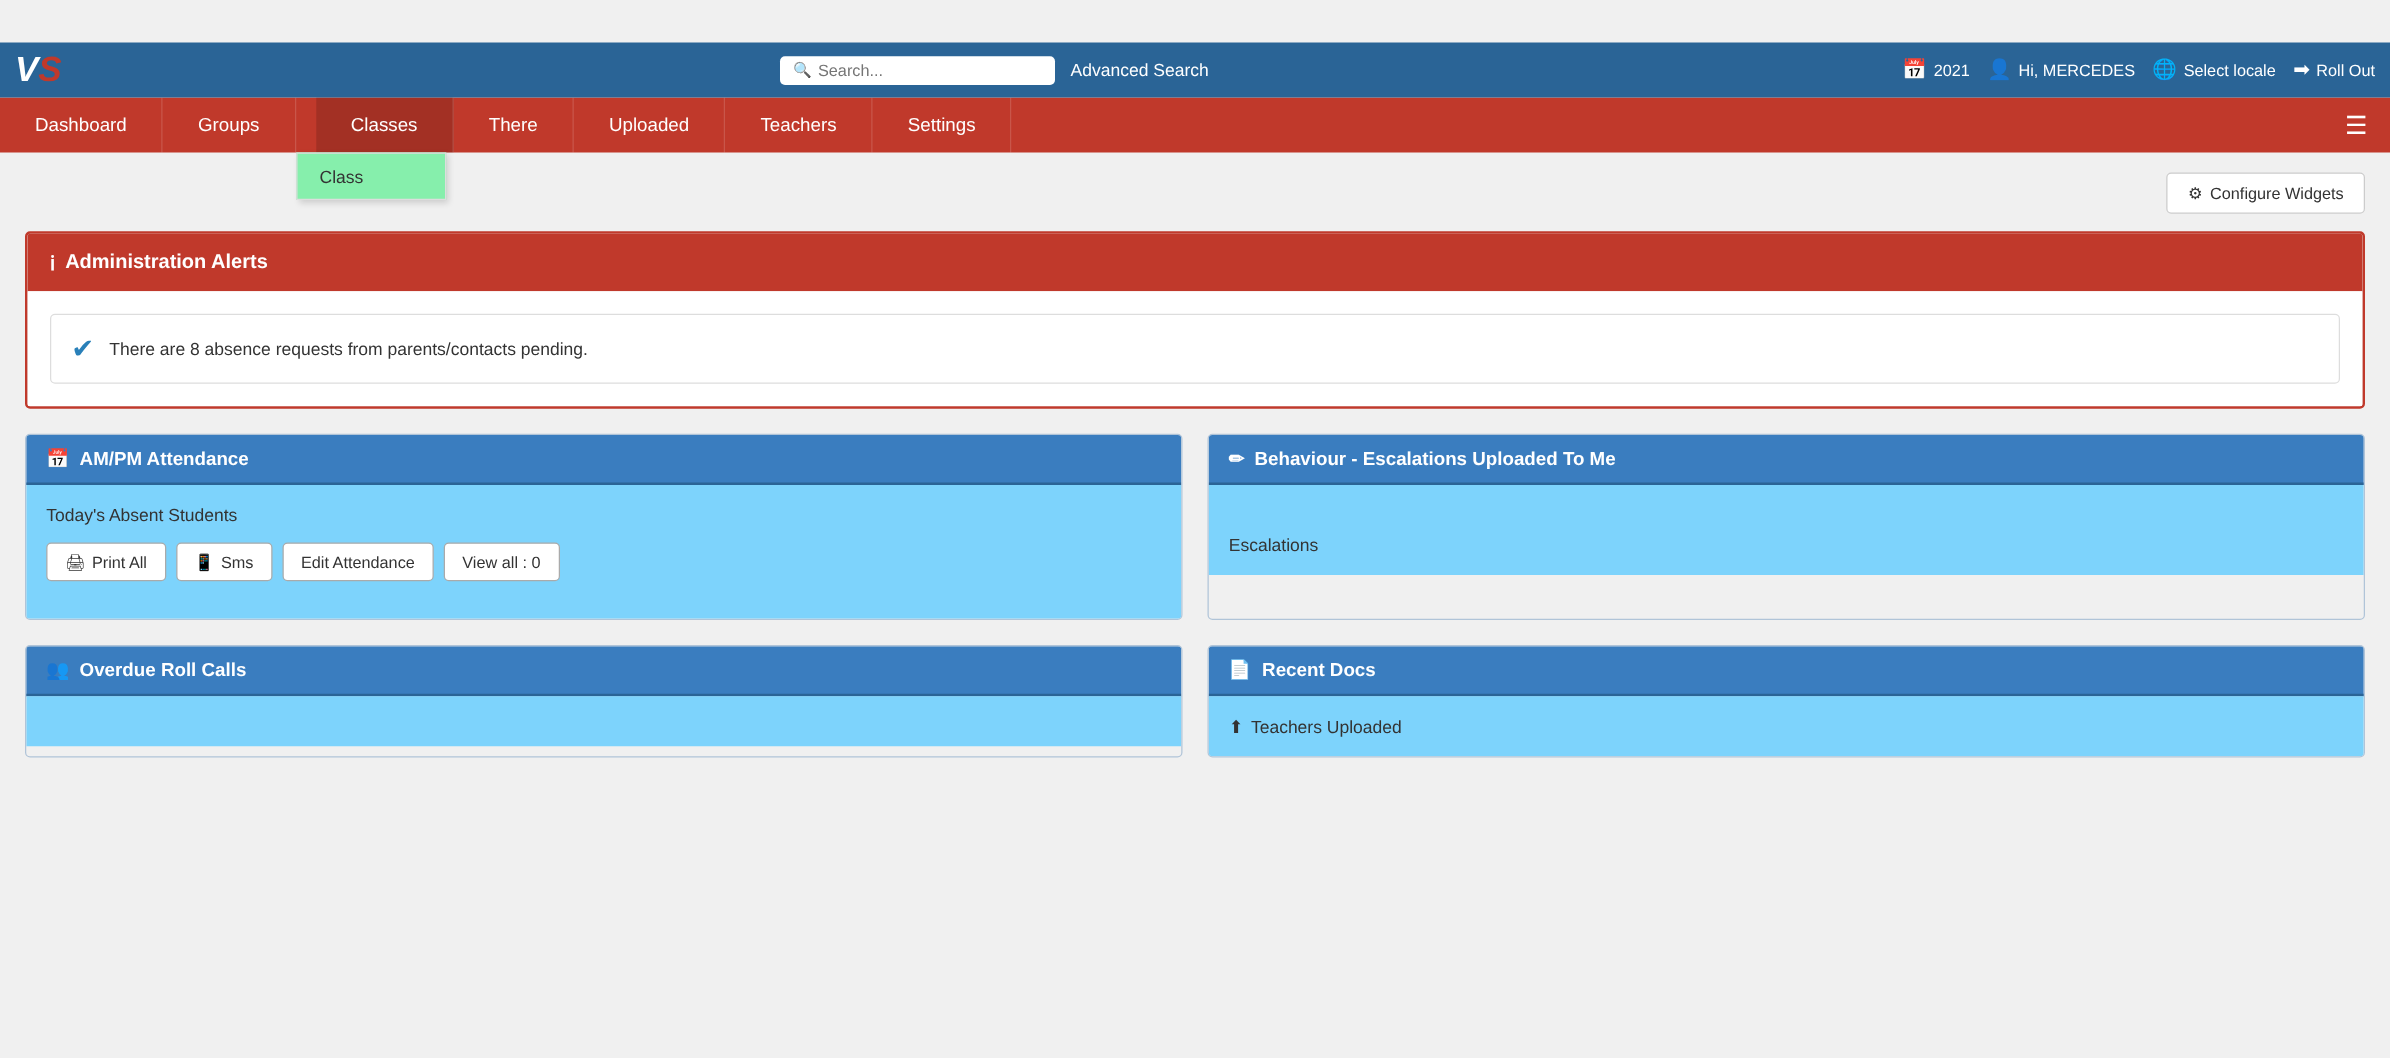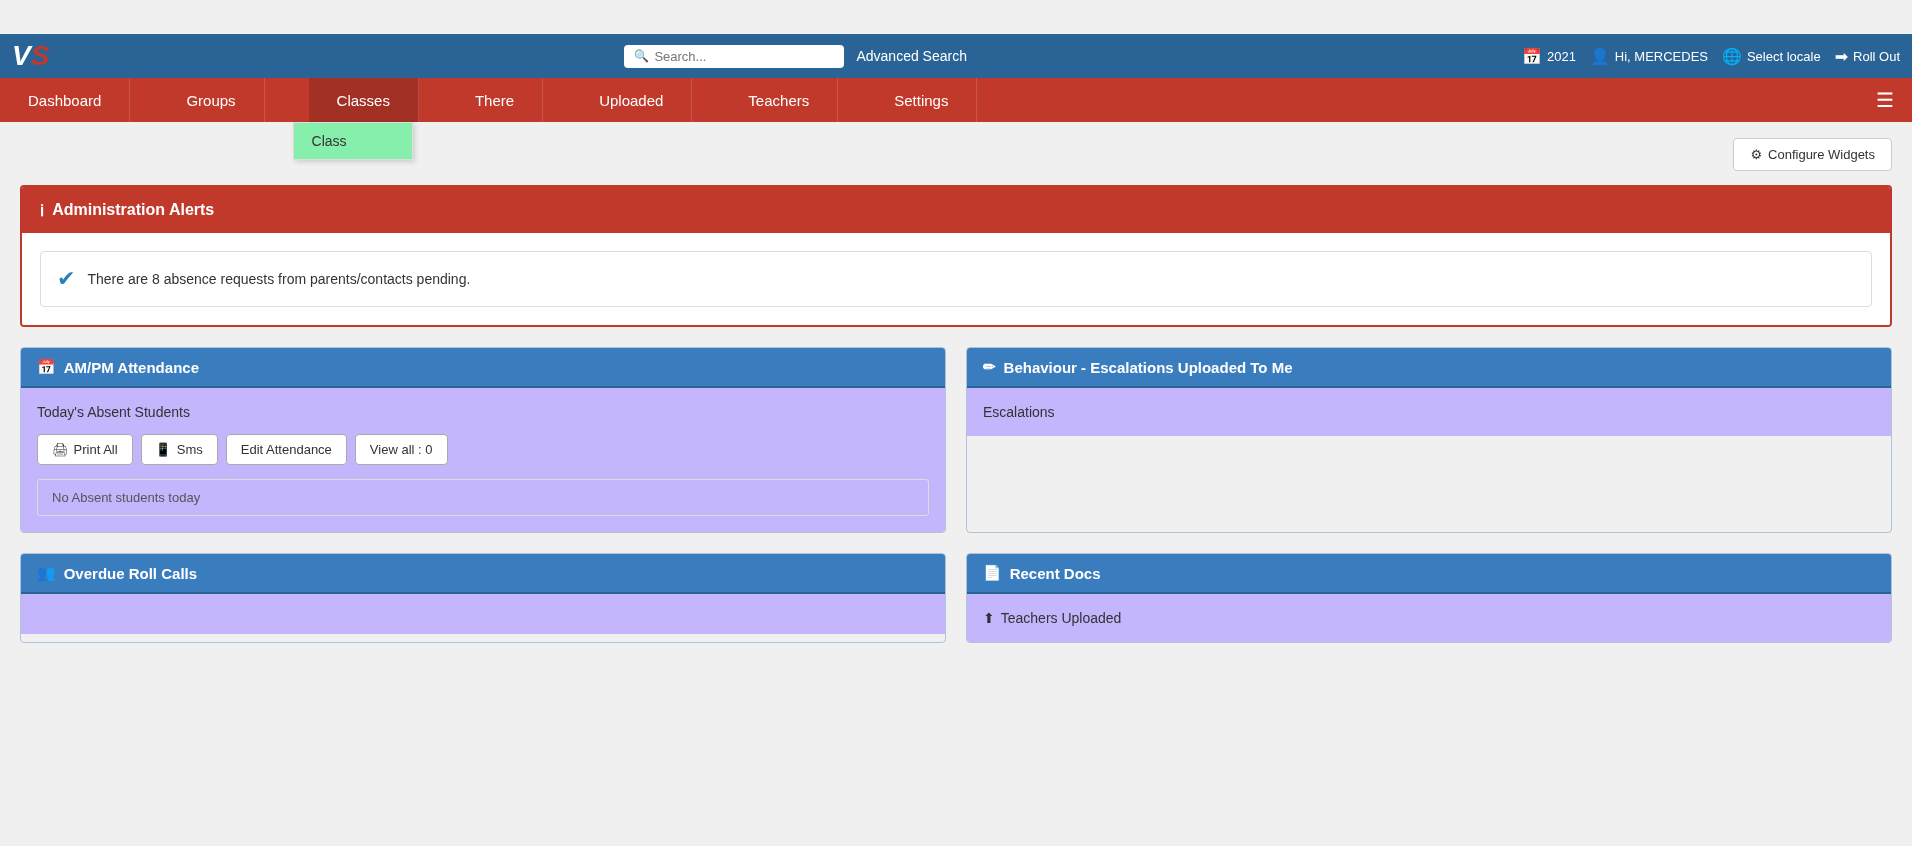--- a/index.html
+++ b/index.html
@@ -68,21 +68,20 @@
       white-space: nowrap;
     }
     .top-icon { font-size: 16px; }
 
     
     .nav-bar {
       background: #c0392b;
       display: flex;
       align-items: center;
       height: 44px;
-      gap: 28px;
     }
     .nav-item {
       color: white;
       font-size: 15px;
       padding: 0 28px;
       height: 100%;
       display: flex;
       align-items: center;
       cursor: pointer;
       border-right: 1px solid rgba(255,255,255,0.15);
@@ -200,21 +199,21 @@
       color: white;
       padding: 10px 16px;
       font-size: 15px;
       font-weight: bold;
       display: flex;
       align-items: center;
       gap: 8px;
       border-bottom: 2px solid #2a6496;
     }
     .widget-body {
-      background: #c4b5fd;
+      background: #7dd3fc;
       padding: 16px;
     }
 
     
     .absent-title {
       font-size: 14px;
       color: #333;
       margin-bottom: 14px;
     }
     .btn-row {
@@ -240,20 +239,21 @@
       border-radius: 3px;
       padding: 10px 14px;
       font-size: 13px;
       color: #555;
     }
 
     
     .escalations-label {
       font-size: 14px;
       color: #333;
+      margin-top: 24px;
     }
 
     
     .recently-uploaded {
       font-size: 14px;
       color: #333;
       display: flex;
       align-items: center;
       gap: 6px;
     }
@@ -355,21 +355,20 @@
             <span>📱</span>
             <span>Sms</span>
           </button>
           <button class="btn-outline">
             <span>Edit Attendance</span>
           </button>
           <button class="btn-outline">
             <span>View all : 0</span>
           </button>
         </div>
-        <div class="no-absent">No Absent students today</div>
       </div>
     </div>
 
     <div class="widget-box">
       <div class="widget-header">
         <span>✏</span>
         <span>Behaviour - Escalations Uploaded To Me</span>
       </div>
       <div class="widget-body">
         <div class="escalations-label">Escalations</div>

